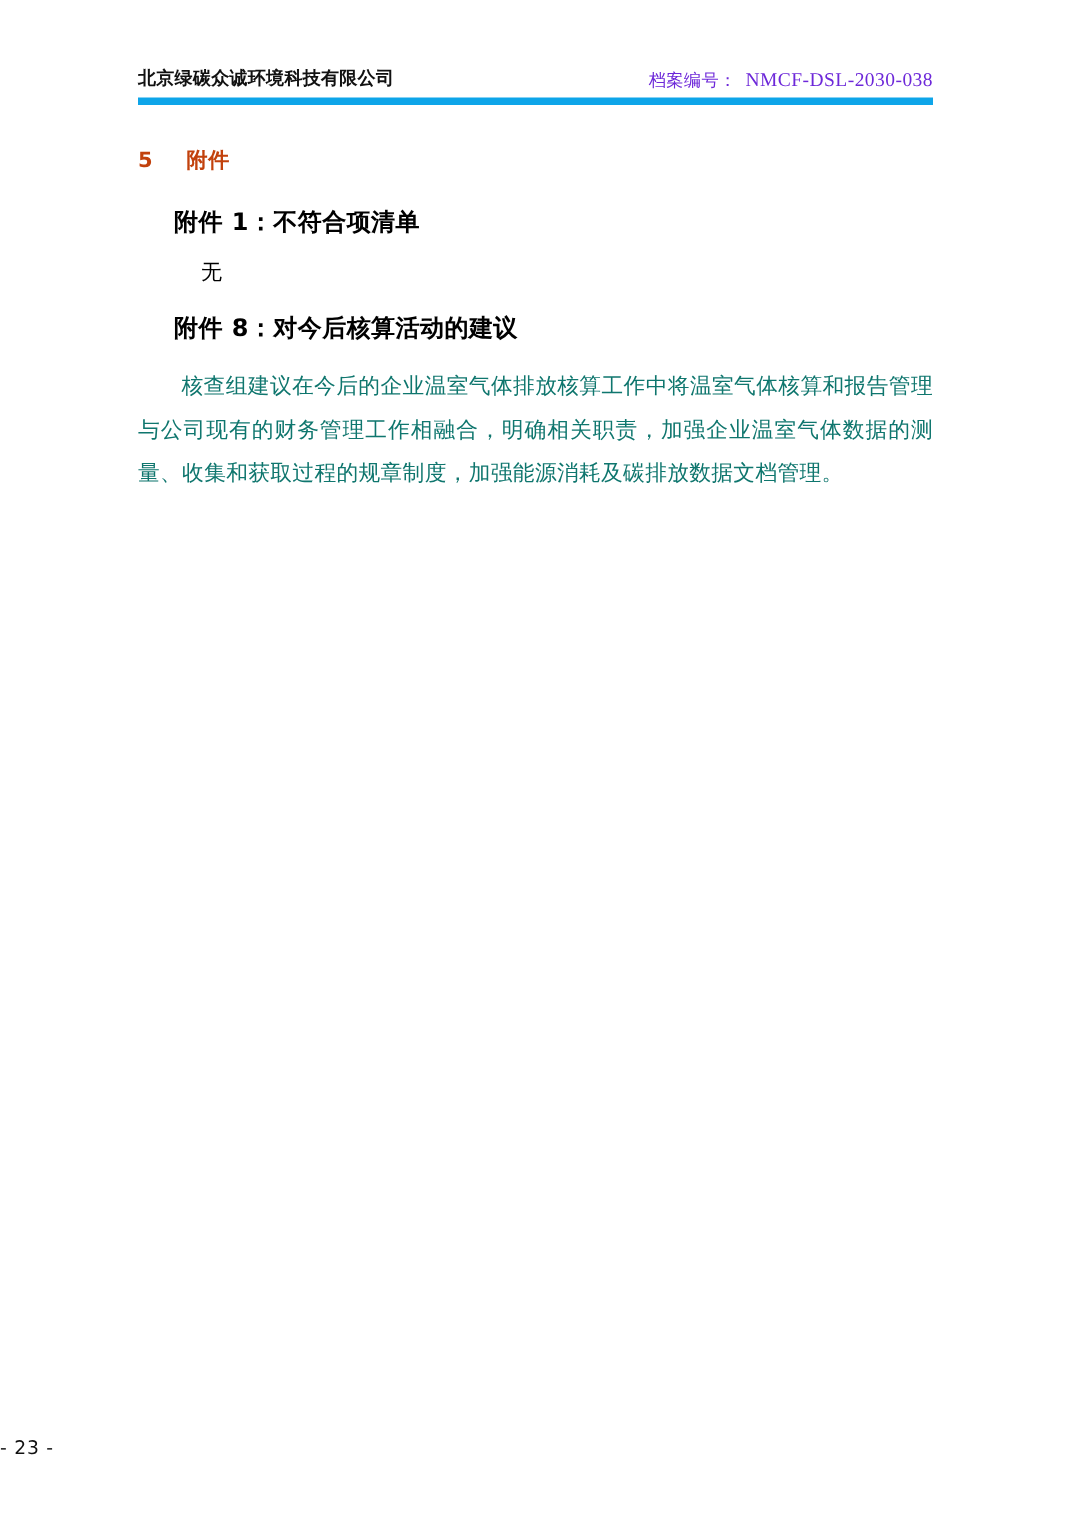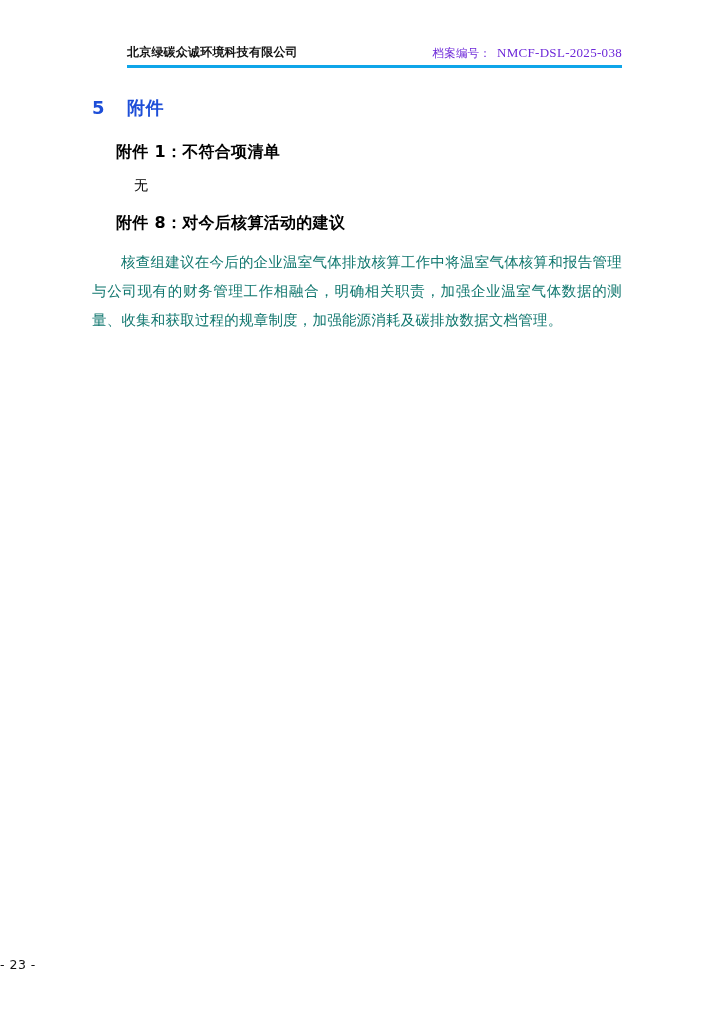--- a/index.html
+++ b/index.html
@@ -27,23 +27,22 @@
   }
   
   .header {
     position: relative;
     display: flex;
     justify-content: space-between;
     align-items: center;
     font-size: 12.5px;
     color: #1a1a1a;
     padding-bottom: 4px;
-    border-bottom: 3px solid #0ea5e9;
+    border-bottom: 5px solid #0ea5e9;
     letter-spacing: 0.2px;
-    margin-left: 35px;
   }
   .header-left {
     font-family: "DejaVu Sans", sans-serif;
     font-size: 12px;
     font-weight: 600;
     color: #111;
     white-space: nowrap;
   }
   .header-right {
     font-size: 12px;
@@ -61,23 +60,23 @@
     font-family: "Liberation Serif", serif;
     font-size: 13px;
     letter-spacing: 0.3px;
   }
   
   .body-area {
     margin-top: 28px;
   }
   h1.section-heading {
     font-family: "DejaVu Sans", sans-serif;
-    font-size: 18px;
+    font-size: 14px;
     font-weight: 700;
-    color: #1d4ed8;
+    color: #c2410c;
     margin: 0 0 22px 0;
     letter-spacing: 0.5px;
   }
   h1.section-heading .num {
     margin-right: 22px;
   }
   h2.sub-heading {
     font-family: "DejaVu Sans", sans-serif;
     font-size: 16px;
     font-weight: 700;
@@ -120,21 +119,21 @@
 </head>
 <body>
 
 <div class="page">
   <div class="page-inner">
 
     <div class="header">
       <div class="header-left">北京绿碳众诚环境科技有限公司</div>
       <div class="header-right">
         <span class="label">档案编号：</span>
-        <span class="code">NMCF-DSL-2025-038</span>
+        <span class="code">NMCF-DSL-2030-038</span>
       </div>
     </div>
 
     <div class="body-area">
 
       <h1 class="section-heading">
         <span class="num">5</span><span>附件</span>
       </h1>
 
       <h2 class="sub-heading">附件 1：不符合项清单</h2>

